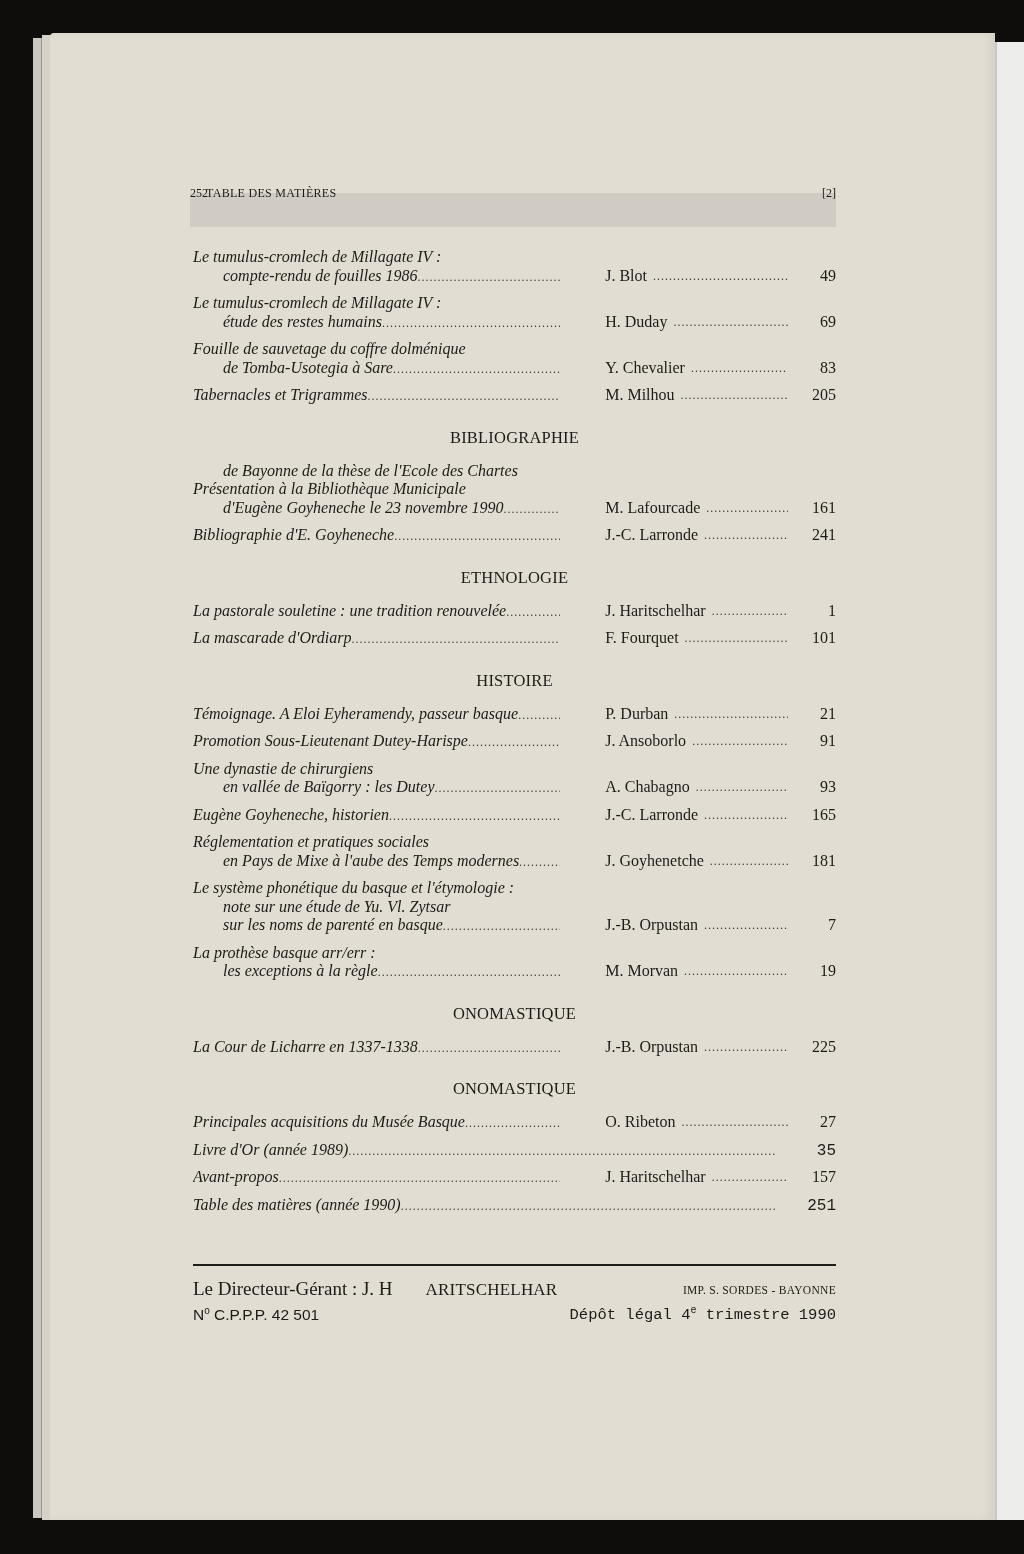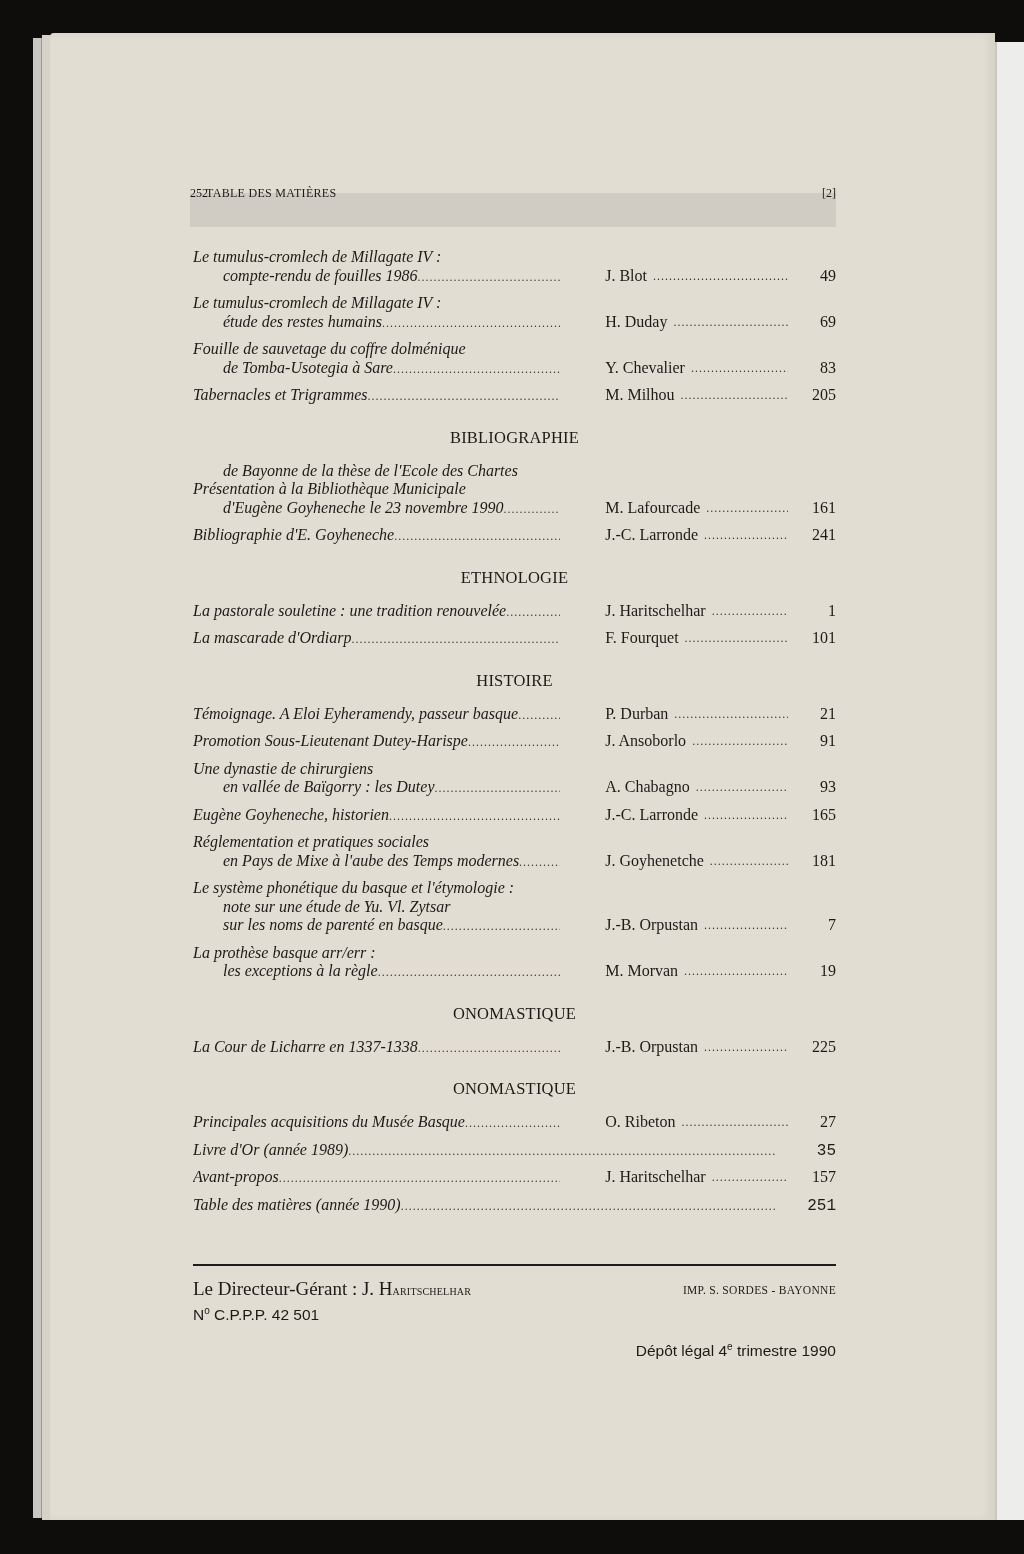--- a/index.html
+++ b/index.html
@@ -35,25 +35,25 @@
   .entry .dots::after { content: "..........................................................................................................................................................................."; }
   .entry .title-col { display: flex; width: 387px; align-items: baseline; overflow: hidden; }
   .entry .author-col { display: flex; width: 193px; margin-left: 45px; align-items: center; overflow: hidden; }
   .entry .page-col { width: 46px; margin-left: 4px; text-align: right; }
   .entry .gap { width: 6px; }
   .entry.full .title-col { width: 583px; }
   .entry.full .page-col { width: 50px; margin-left: 10px; font-family: Liberation Mono, monospace; }
 
   .footer-rule { position: absolute; left: 193px; top: 1264px; width: 643px; height: 2px; background: #1f1d1a; }
   .footer-l1 { position: absolute; left: 193px; top: 1278px; font-size: 19px; }
-  .footer-l1 .sc { font-size: 10px; letter-spacing: 0.2px; }
+  .footer-l1 .sc { font-size: 17px; letter-spacing: 0.2px; margin-left: 33px; }
   .footer-l1 .cap { font-size: 19px; }
   .footer-r1 { position: absolute; right: 188px; top: 1284px; font-size: 11.5px; letter-spacing: 0.3px; }
   .footer-l2 { position: absolute; left: 193px; top: 1305px; font-family: "Liberation Sans", "DejaVu Sans", sans-serif; font-size: 15.5px; }
-  .footer-r2 { position: absolute; right: 188px; top: 1305px; font-family: Liberation Sans, sans-serif; font-size: 15.5px; margin-top: 36px; }
+  .footer-r2 { position: absolute; right: 188px; top: 1305px; font-family: Liberation Mono, monospace; font-size: 15.5px; }
   sup { font-size: 10px; }
 </style>
 </head>
 <body>
 
 <div class="edge-left-1"></div>
 <div class="edge-left-2"></div>
 <div class="next-page"></div>
 
 <div class="page"></div>

